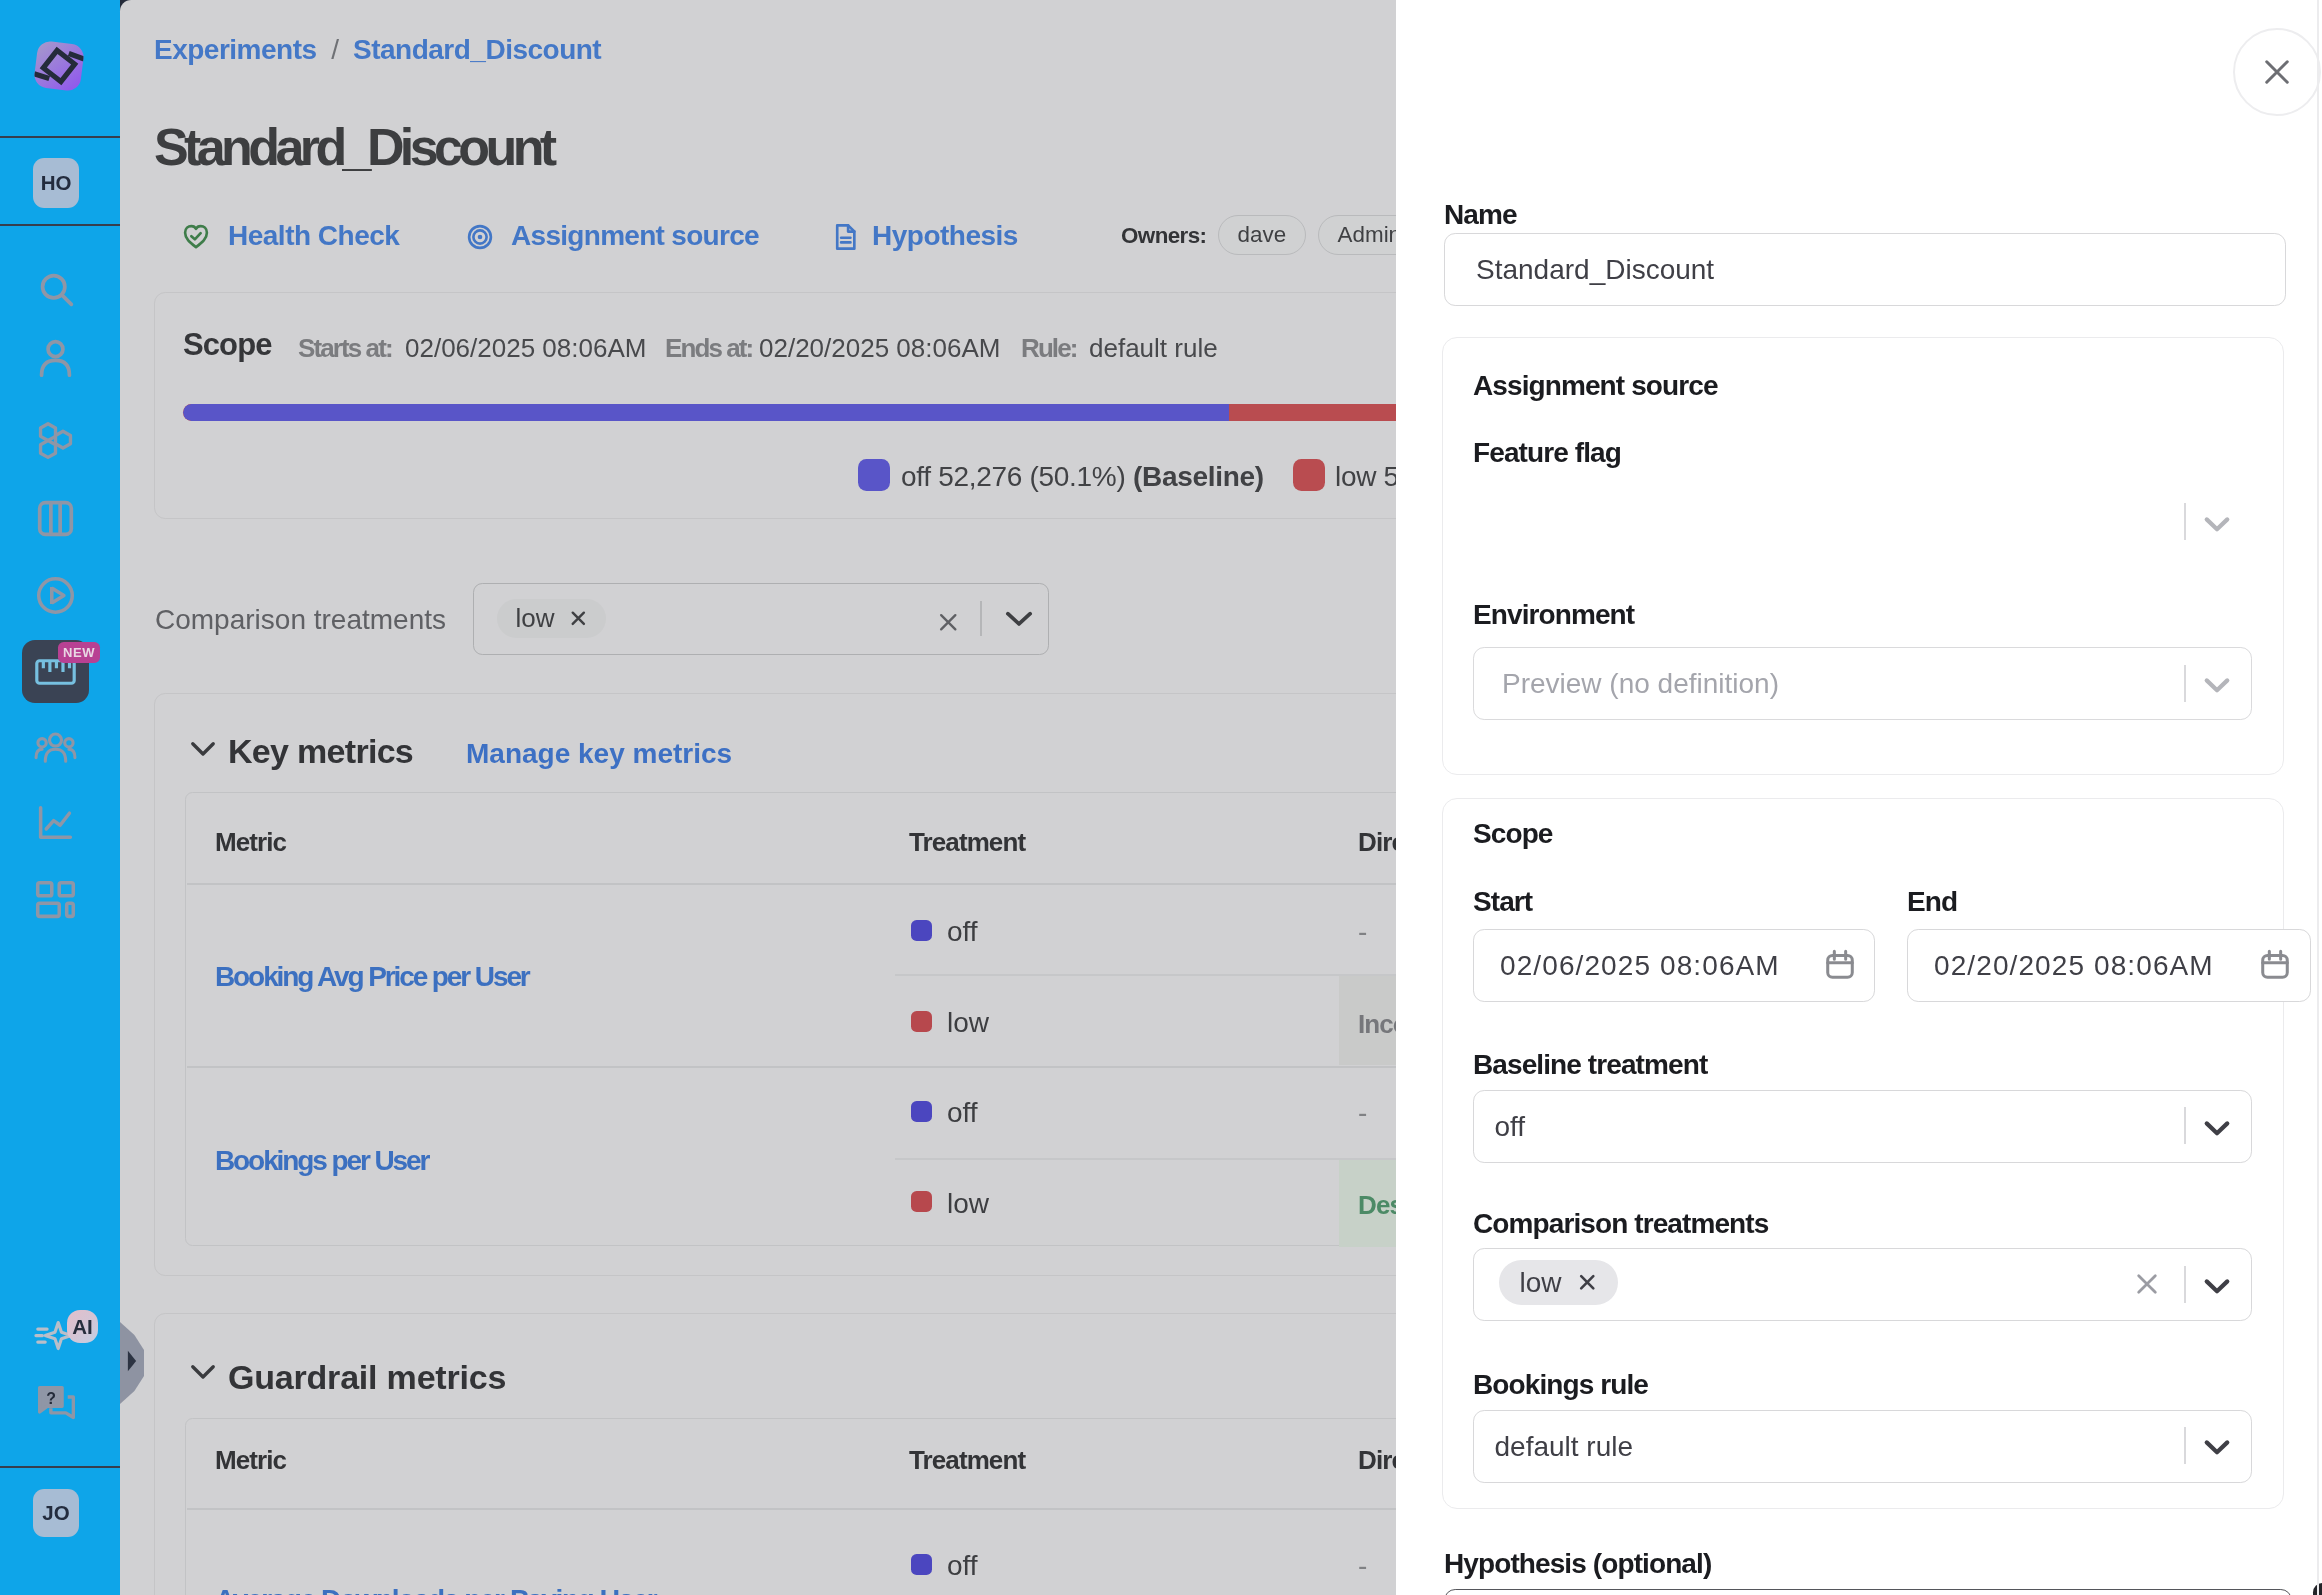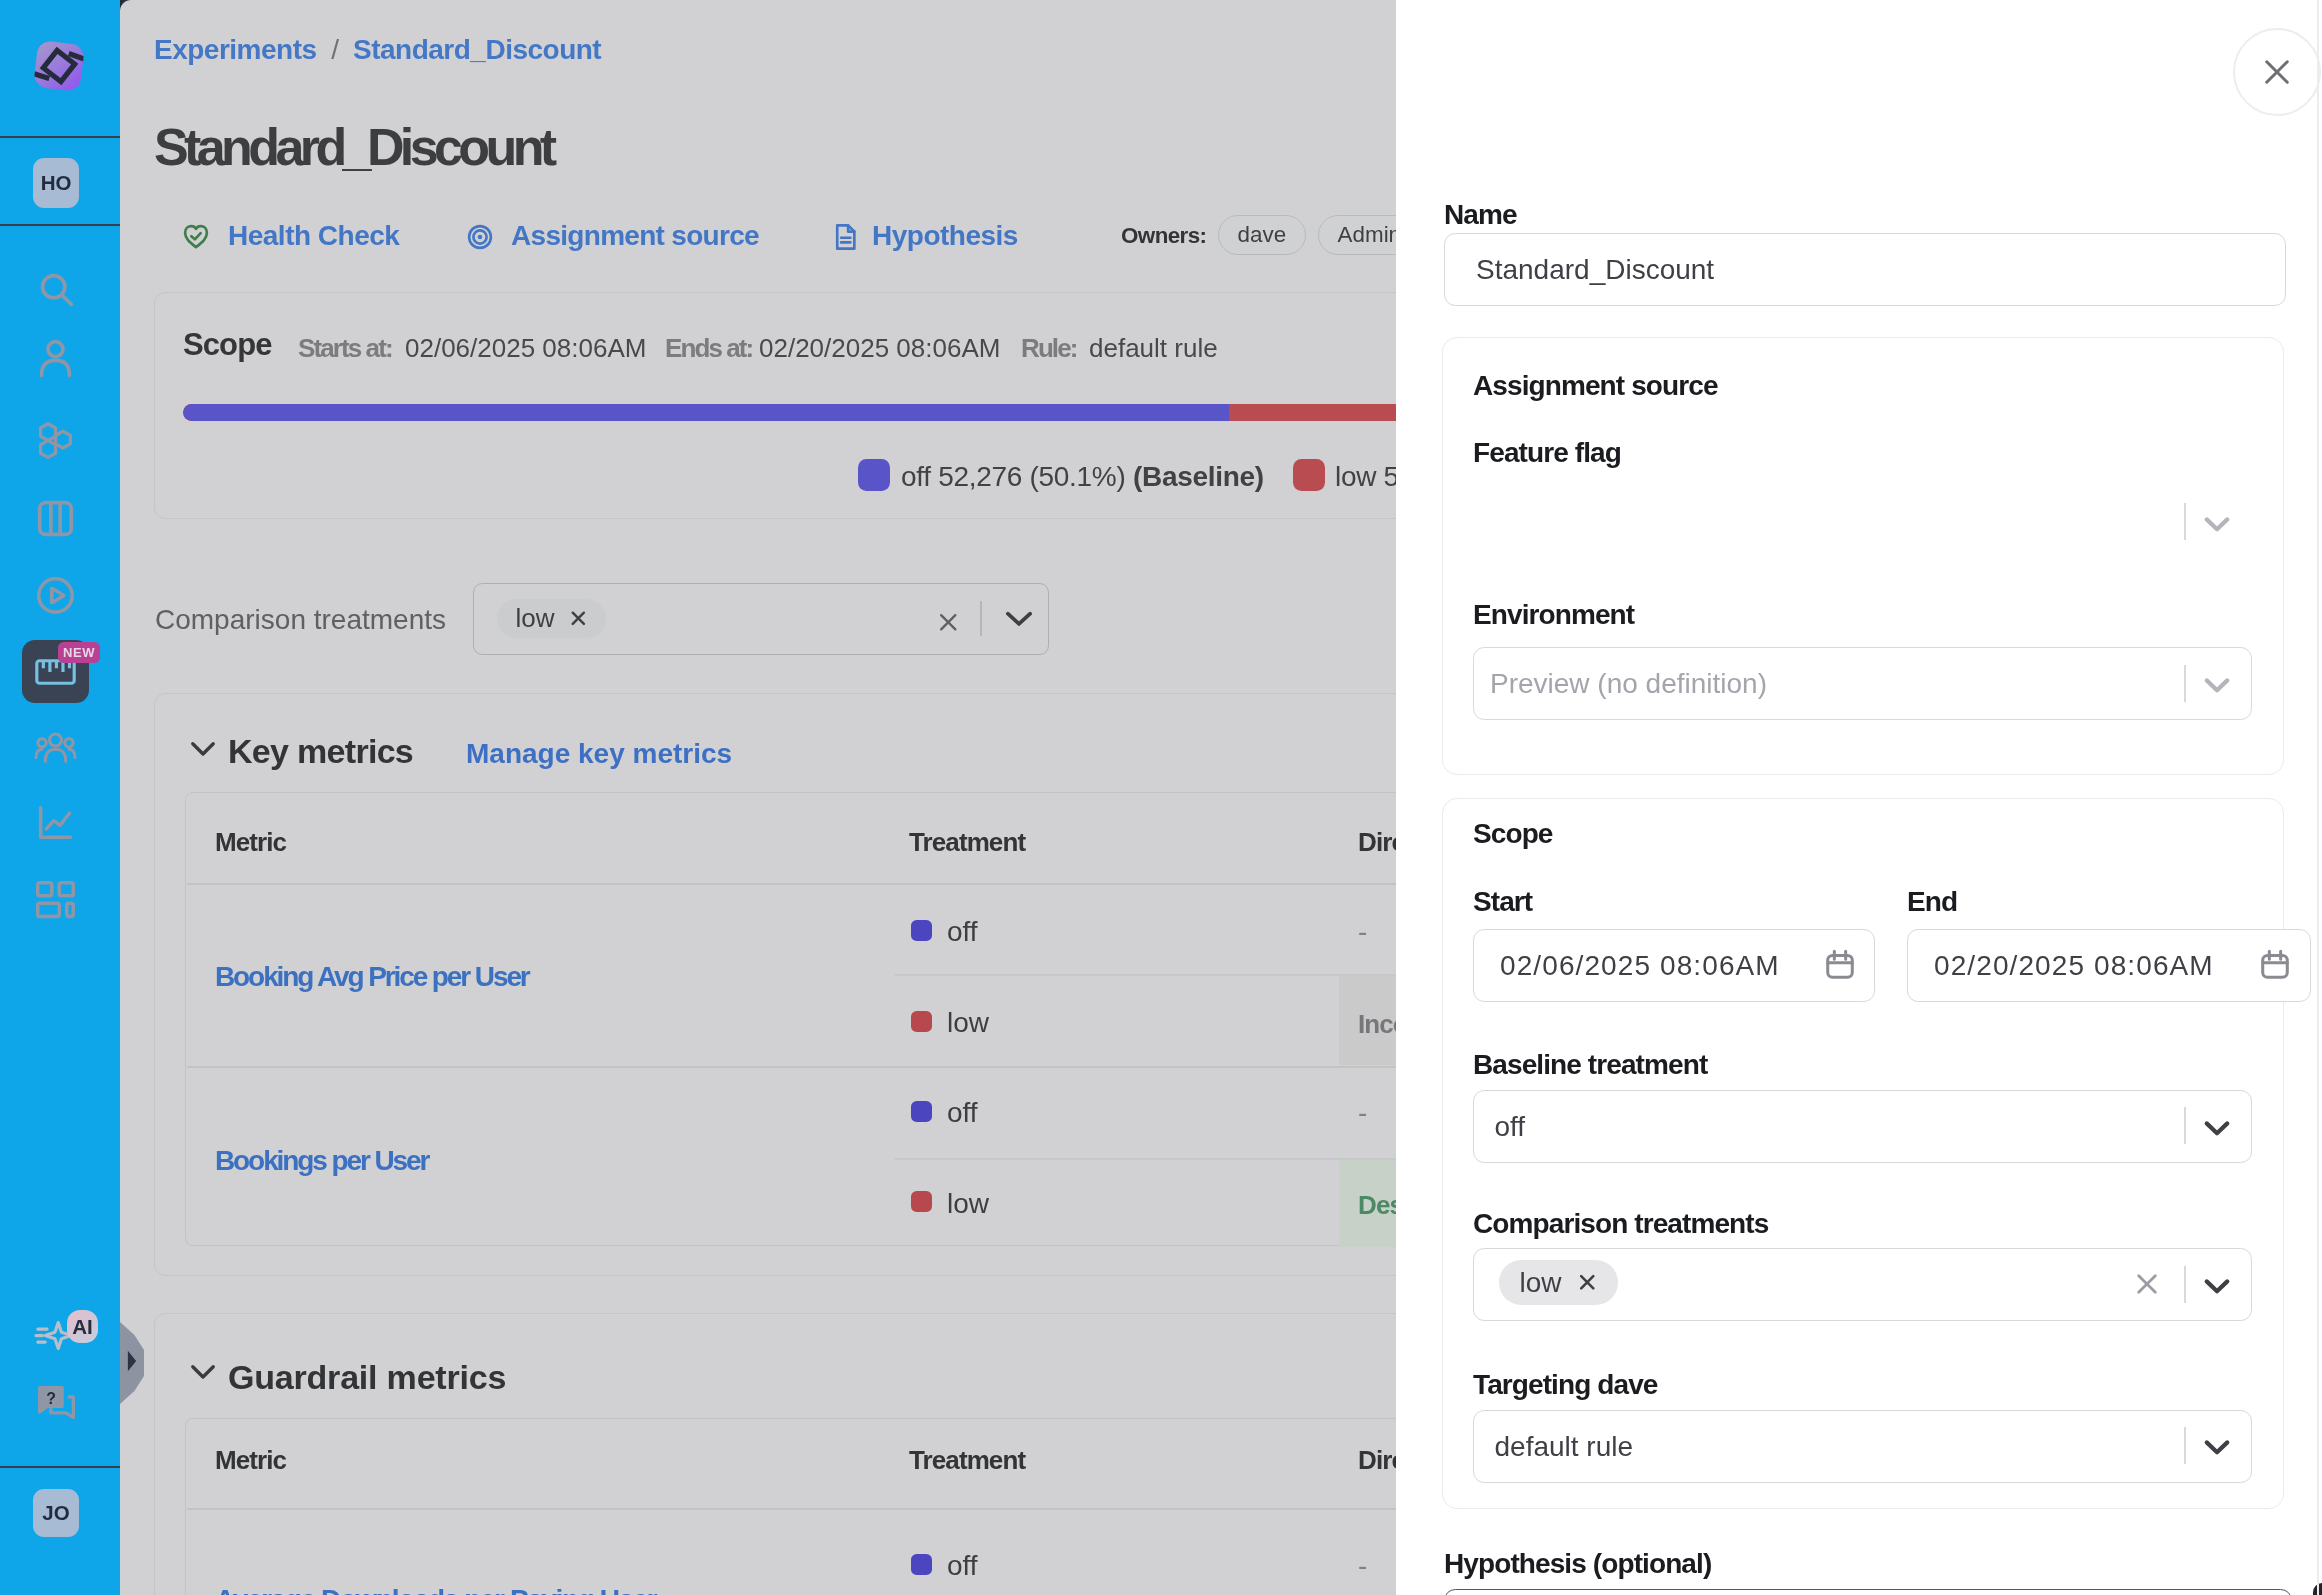--- a/index.html
+++ b/index.html
@@ -241,21 +241,21 @@
     <div class="inp" style="left:48px;top:233px;width:842px;height:73px;padding-left:31px;">Standard_Discount</div>
 
     <div class="abs" style="left:46px;top:337px;width:842px;height:438px;border:1.9px solid #ebebed;border-radius:15px;"></div>
     <div class="lbl" style="left:77px;top:370px;">Assignment source</div>
     <div class="lbl" style="left:77px;top:437px;">Feature flag</div>
     <div class="vdiv" style="left:788px;top:503px;height:37px;"></div>
     <svg class="abs" style="left:807px;top:516px;" width="28" height="17" viewBox="0 0 30 18" fill="none" stroke="#b4b5ba" stroke-width="4.5" stroke-linecap="round" stroke-linejoin="round">
       <path d="M4 3.5 L15 14 L26 3.5"></path>
     </svg>
     <div class="lbl" style="left:77px;top:599px;">Environment</div>
-    <div class="inp selgray" style="left:77px;top:647px;width:779px;height:73px;padding-left:16px;border-color:#dadadc;">Preview (no definition)</div>
+    <div class="inp selgray" style="left:77px;top:647px;width:779px;height:73px;padding-left:28px;border-color:#dadadc;">Preview (no definition)</div>
     <div class="vdiv" style="left:788px;top:665px;height:37px;"></div>
     <svg class="abs" style="left:807px;top:677px;" width="28" height="17" viewBox="0 0 30 18" fill="none" stroke="#b4b5ba" stroke-width="4.5" stroke-linecap="round" stroke-linejoin="round">
       <path d="M4 3.5 L15 14 L26 3.5"></path>
     </svg>
 
     <div class="abs" style="left:46px;top:798px;width:842px;height:711px;border:1.9px solid #ebebed;border-radius:15px;"></div>
     <div class="lbl" style="left:77px;top:818px;">Scope</div>
     <div class="lbl" style="left:77px;top:886px;">Start</div>
     <div class="lbl" style="left:511px;top:886px;">End</div>
     <div class="inp" style="left:77px;top:929px;width:402px;height:73px;padding-left:26px;letter-spacing:1.1px;">02/06/2025 08:06AM</div>
@@ -279,21 +279,21 @@
     <div class="abs flexc" style="left:103px;top:1260px;height:45px;padding:0 20.5px;border-radius:22.4px;background:#e6e6e9;font-size:28px;color:#3f3f46;">low&nbsp;&nbsp;<svg width="20.5" height="20.5" viewBox="0 0 22 22" stroke="#3f3f46" stroke-width="2.8" stroke-linecap="round">
         <path d="M4.5 4.5 L17.5 17.5 M17.5 4.5 L4.5 17.5"></path>
       </svg></div>
     <svg class="abs" style="left:739px;top:1272px;" width="24" height="24" viewBox="0 0 26 26" stroke="#9b9ca3" stroke-width="3" stroke-linecap="round">
       <path d="M4 4 L22 22 M22 4 L4 22"></path>
     </svg>
     <div class="vdiv" style="left:788px;top:1266px;height:37px;"></div>
     <svg class="abs" style="left:807px;top:1278px;" width="28" height="17" viewBox="0 0 30 18" fill="none" stroke="#3f3f46" stroke-width="4.5" stroke-linecap="round" stroke-linejoin="round">
       <path d="M4 3.5 L15 14 L26 3.5"></path>
     </svg>
-    <div class="lbl" style="left:77px;top:1369px;">Targeting dave</div>
+    <div class="lbl" style="left:77px;top:1369px;">Bookings rule</div>
     <div class="inp" style="left:77px;top:1410px;width:779px;height:73px;padding-left:20.5px;">default rule</div>
     <div class="vdiv" style="left:788px;top:1427px;height:37px;"></div>
     <svg class="abs" style="left:807px;top:1439px;" width="28" height="17" viewBox="0 0 30 18" fill="none" stroke="#3f3f46" stroke-width="4.5" stroke-linecap="round" stroke-linejoin="round">
       <path d="M4 3.5 L15 14 L26 3.5"></path>
     </svg>
     <div class="lbl" style="left:48px;top:1548px;">Hypothesis (optional)</div>
     <div class="abs" style="left:48px;top:1589px;width:848px;height:84px;border:1.9px solid #55565b;border-radius:11.2px;background:#fff;"></div>
     <div class="abs" style="left:917px;top:1583px;width:56px;height:56px;border-radius:9.3px;background:#232429;"></div>
     <div class="abs" style="left:921px;top:0px;width:1.9px;height:1595px;background:#ececee;"></div>
   </div>

